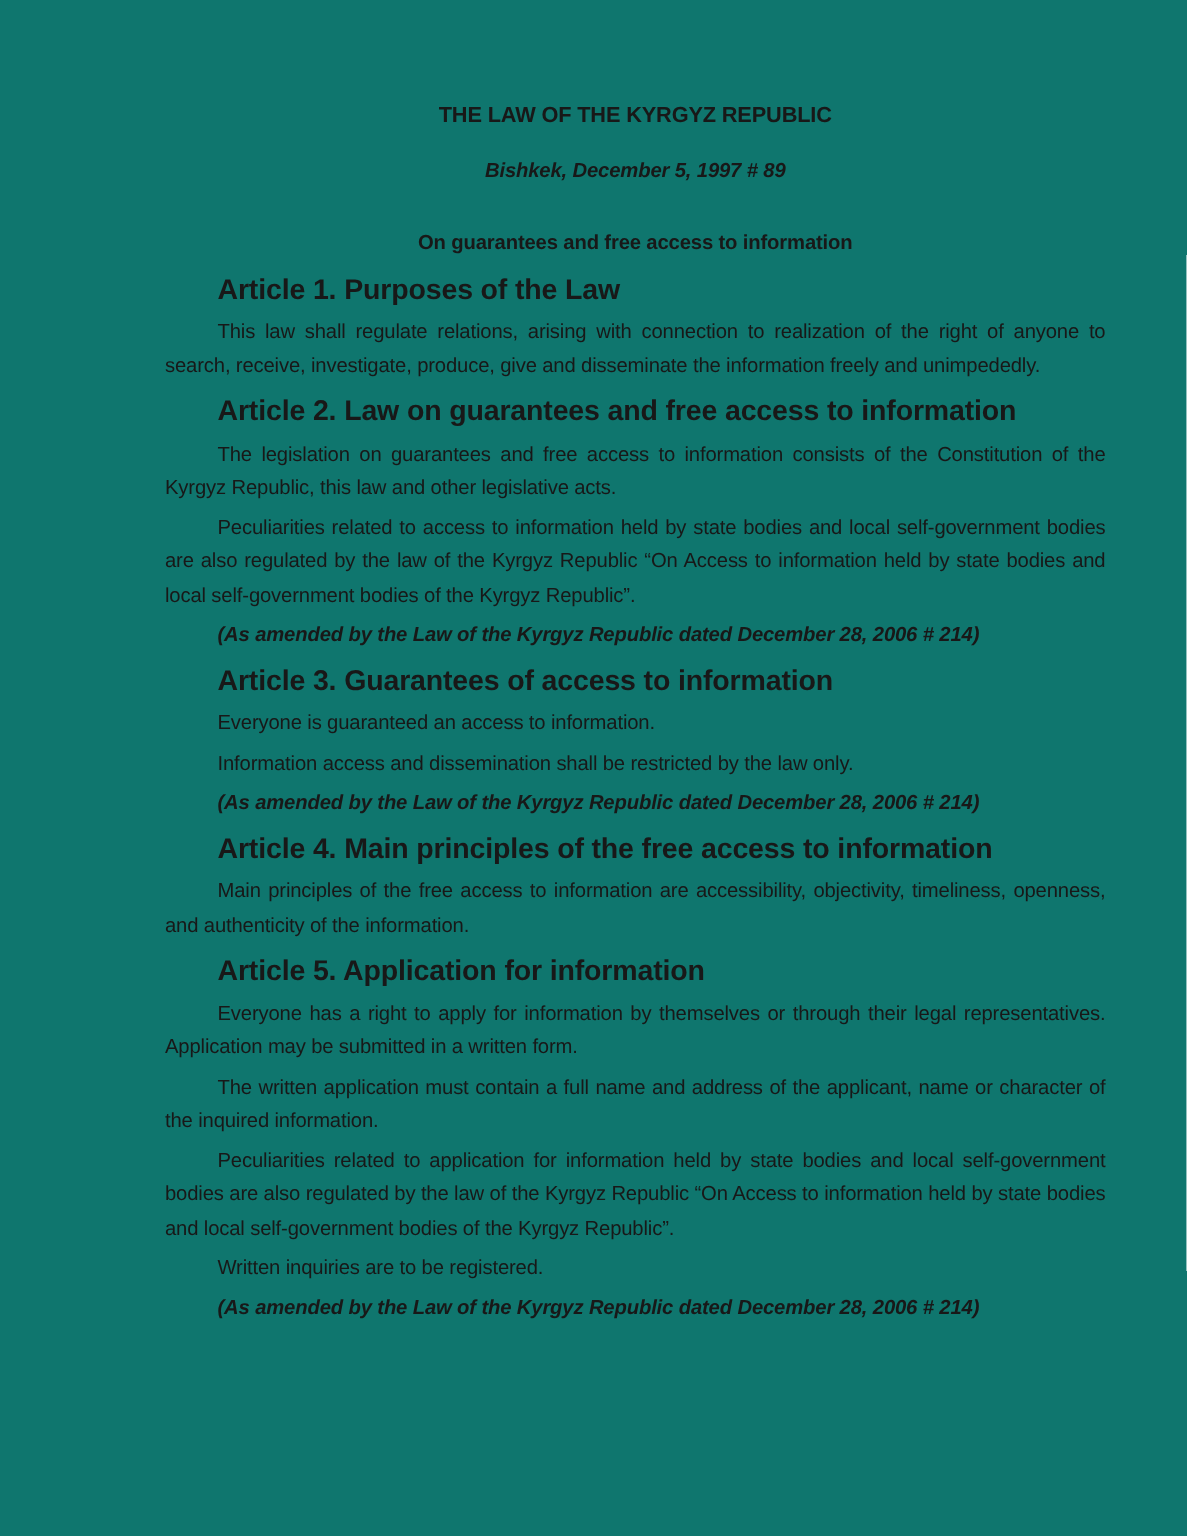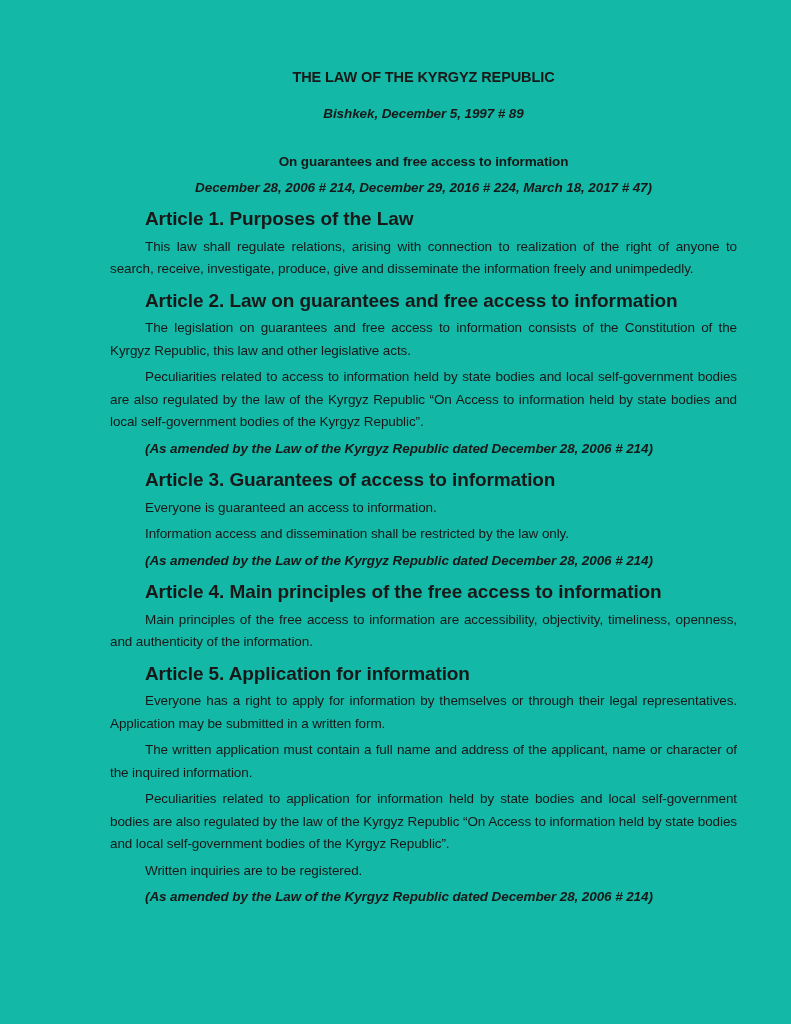--- a/index.html
+++ b/index.html
@@ -4,21 +4,21 @@
 <style>
   html, body {
     margin: 0;
     padding: 0;
     background: #ffffff;
   }
   .page {
     position: relative;
     width: 791px;
     height: 1024px;
-    background: #14b8a6;
+    background: #0f766e;
     box-sizing: border-box;
     padding: 66px 54px 40px 110px;
     font-family: "Liberation Sans", sans-serif;
     font-size: 13.5px;
     line-height: 22.5px;
     color: #181818;
     letter-spacing: -0.1px;
     overflow: hidden;
   }
   .doc-header { text-align: center; }
@@ -63,21 +63,20 @@
 </head>
 <body>
 
 <div class="page">
 
   <div class="doc-header">
     <div class="doc-title">THE LAW OF THE KYRGYZ REPUBLIC</div>
     <div class="doc-place-date">Bishkek, December 5, 1997 # 89</div>
     <div class="doc-subject">On guarantees and free access to information</div>
     <div class="doc-amendments">
-      <div>December 28, 2006 # 214, December 29, 2016 # 224, March 18, 2017 # 47)</div>
     </div>
   </div>
 
   <section class="article">
     <div class="article-heading">Article 1. Purposes of the Law</div>
     <p class="para">This law shall regulate relations, arising with connection to realization of the right of anyone to search, receive, investigate, produce, give and disseminate the information freely and unimpededly.</p>
   </section>
 
   <section class="article">
     <div class="article-heading">Article 2. Law on guarantees and free access to information</div>

